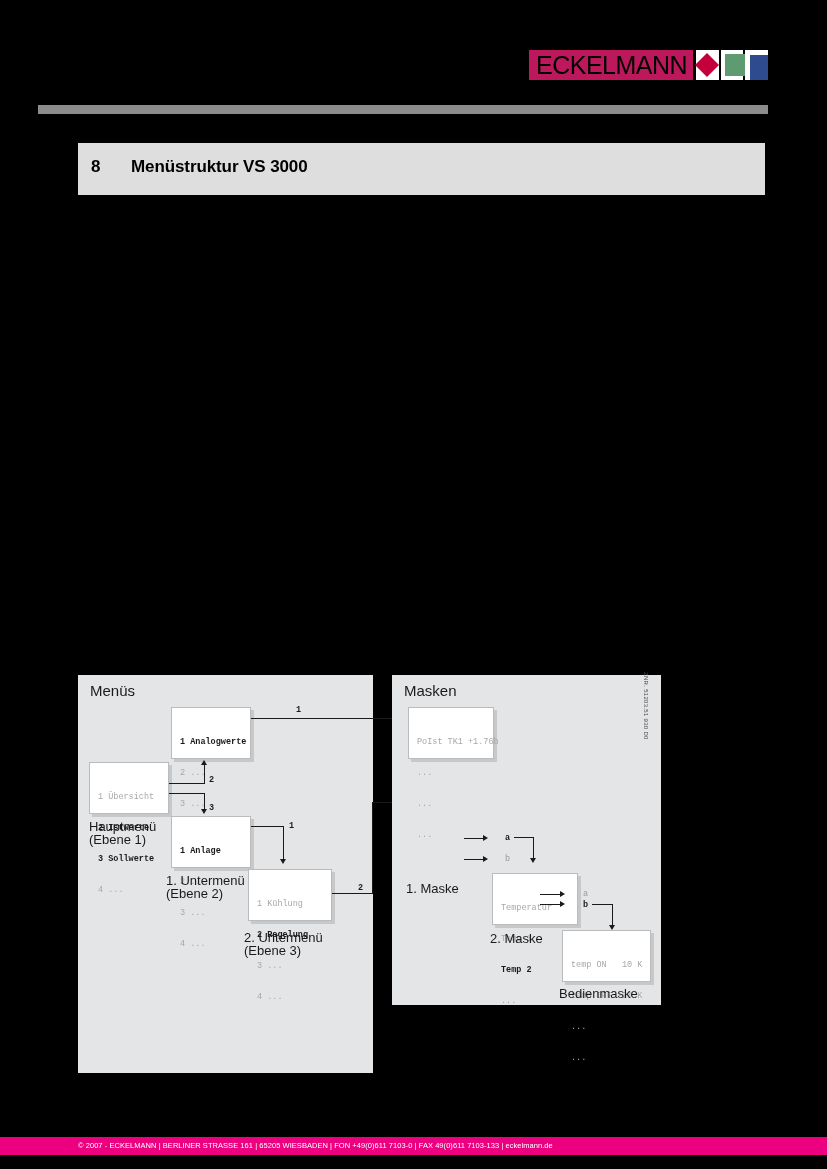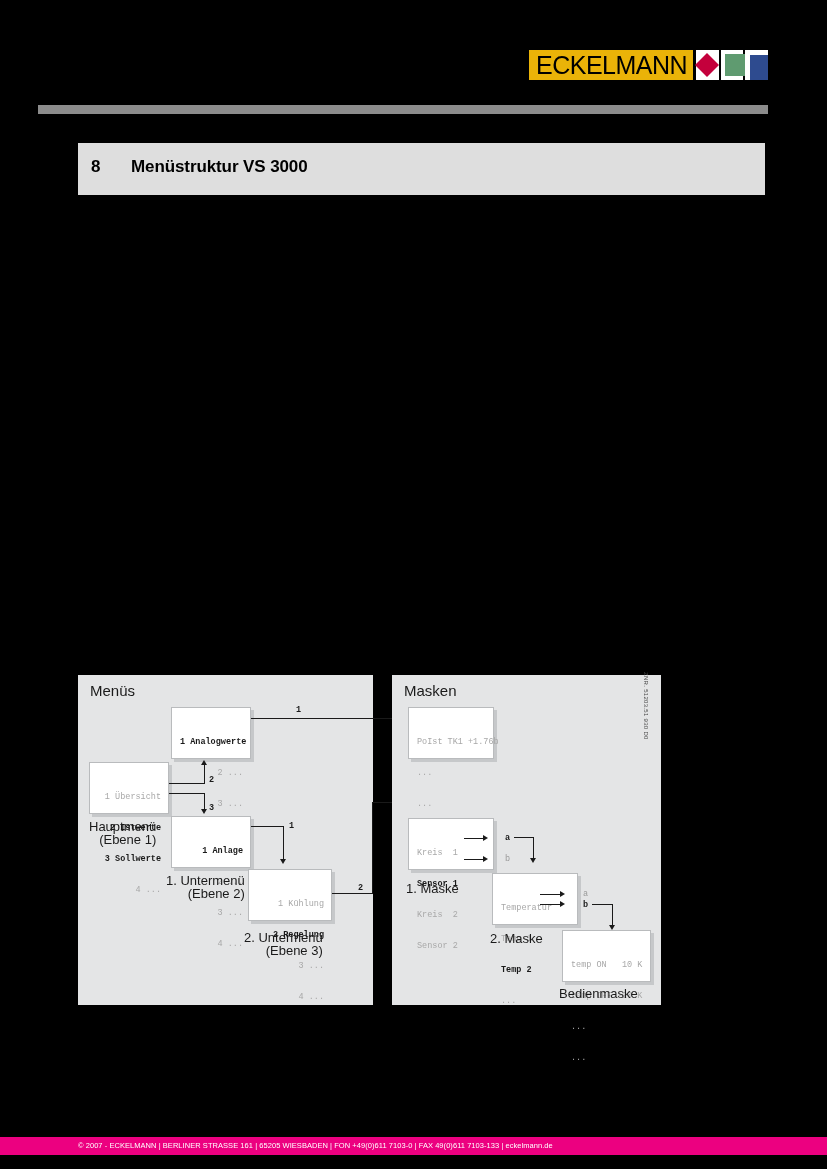--- a/index.html
+++ b/index.html
@@ -8,21 +8,21 @@
     font-family:"Liberation Sans",sans-serif;
     position:relative;overflow:hidden;
   }
 
   
   #logo{
     position:absolute;left:529px;top:50px;width:239px;height:30px;
     display:flex;align-items:stretch;
   }
   #logo .word{
-    background:#eab308;color:#000000;
+    background:#be185d;color:#000000;
     font-family:"Liberation Sans",sans-serif;
     font-weight:400;font-size:25px;letter-spacing:-0.5px;
     line-height:30px;padding:0 6px 0 7px;
     white-space:nowrap;
   }
   #logo .sq{width:29px;height:30px;background:#ffffff;position:relative;margin-left:2px;}
   #logo .sq.first{margin-left:3px;}
   #logo .diamond{
     position:absolute;left:50%;top:50%;width:17px;height:17px;
     background:#c4003c;transform:translate(-50%,-50%) rotate(45deg);
@@ -48,21 +48,21 @@
   }
   #title-bar .txt{
     position:absolute;left:53px;top:14px;
     font-size:17px;font-weight:bold;color:#000;letter-spacing:-0.1px;
   }
 
   
   .panel{
     position:absolute;background:#e4e5e6;
   }
-  #panel-menus{left:78px;top:675px;width:295px;height:330px;text-align:right;}
+  #panel-menus{left:78px;top:675px;width:295px;height:398px;}
   #panel-masken{left:392px;top:675px;width:269px;height:330px;}
 
   .panel-title{
     position:absolute;font-size:15px;color:#1a1a1a;
   }
 
   
   .box{
     position:absolute;background:#ffffff;
     border:1px solid #b9bbbd;
@@ -224,26 +224,20 @@
 <div class="panel" id="panel-masken">
   <div class="panel-title" style="left:12px;top:7px;">Masken</div>
 
   <div class="box" style="left:16px;top:32px;width:86px;height:52px;">
     <div class="dim">PoIst TK1 +1.76b</div>
     <div class="dim">...</div>
     <div class="dim">...</div>
     <div class="dim">...</div>
   </div>
 
-  <div class="box" style="left:16px;top:143px;width:86px;height:52px;">
-    <div class="dim">Kreis  1</div>
-    <div><b>Sensor 1</b></div>
-    <div class="dim">Kreis  2</div>
-    <div class="dim">Sensor 2</div>
-  </div>
   <div class="cap" style="left:14px;top:208px;">1. Maske</div>
 
   <div class="hline" style="left:72px;top:163px;width:21px;"></div>
   <div class="arrow-r" style="left:91px;top:160px;"></div>
   <div class="hline" style="left:72px;top:184px;width:21px;"></div>
   <div class="arrow-r" style="left:91px;top:181px;"></div>
   <div class="lbl b" style="left:113px;top:158px;">a</div>
   <div class="lbl" style="left:113px;top:179px;color:#9a9a9a;">b</div>
   <div class="hline" style="left:122px;top:162px;width:20px;"></div>
   <div class="vline" style="left:141px;top:162px;height:22px;"></div>

